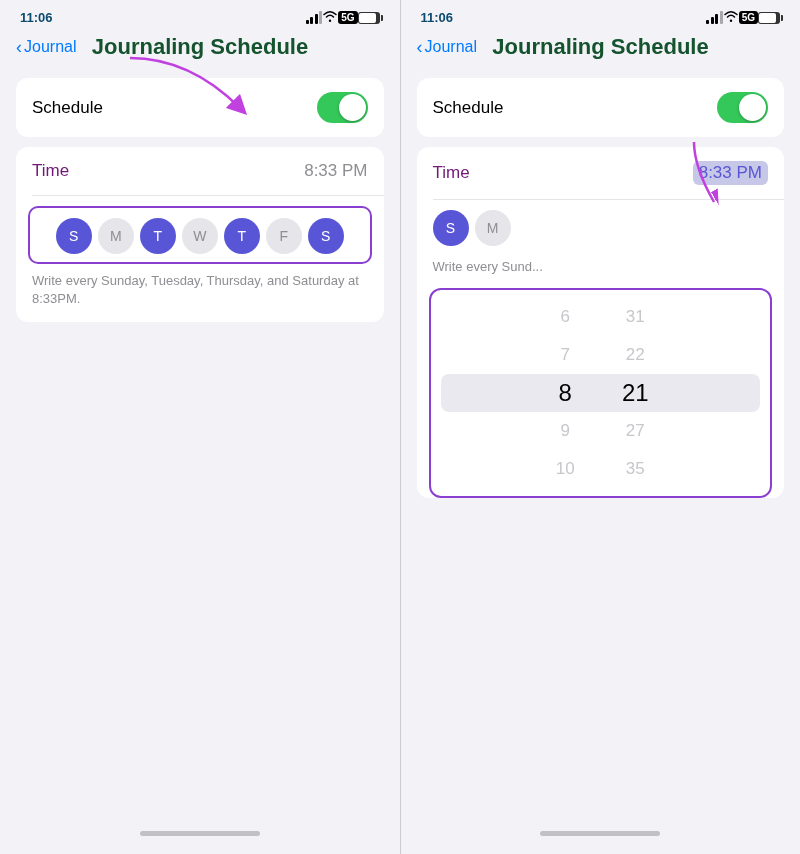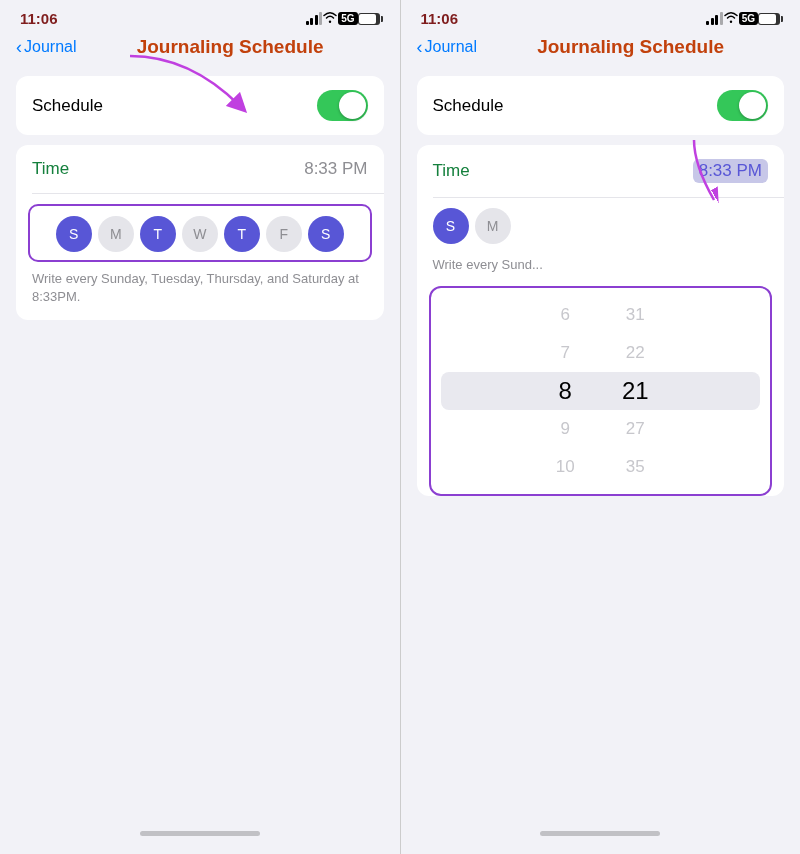--- a/index.html
+++ b/index.html
@@ -31,23 +31,23 @@
     
     .status-bar {
       display: flex;
       justify-content: space-between;
       align-items: center;
       padding: 10px 20px 5px 20px;
       background: #f2f2f7;
     }
 
     .status-time {
-      font-size: 15px;
+      font-size: 13px;
       font-weight: 600;
-      color: #7f1d1d;
+      color: #0c4a6e;
     }
 
     .status-icons {
       display: flex;
       align-items: center;
     }
 
     .signal-bars {
       display: flex;
       align-items: flex-end;
@@ -121,25 +121,25 @@
       font-size: 16px;
       cursor: pointer;
     }
 
     .back-chevron {
       font-size: 18px;
       font-weight: 300;
     }
 
     .nav-title {
-      font-size: 19px;
+      font-size: 22px;
       font-weight: 600;
-      color: #c2410c;
+      color: #14532d;
       flex: 1;
-      text-align: right;
+      text-align: center;
       margin-right: 60px;
     }
 
     
     .content {
       padding: 10px 16px;
       flex: 1;
     }
 
     
@@ -186,21 +186,21 @@
     
     .time-row {
       display: flex;
       align-items: center;
       justify-content: space-between;
       padding: 14px 16px;
     }
 
     .time-label {
       font-size: 17px;
-      color: #15803d;
+      color: #701a75;
     }
 
     .time-value {
       font-size: 17px;
       color: #8e8e93;
     }
 
     .time-value.highlighted {
       background: #c7c7e8;
       color: #5856d6;

